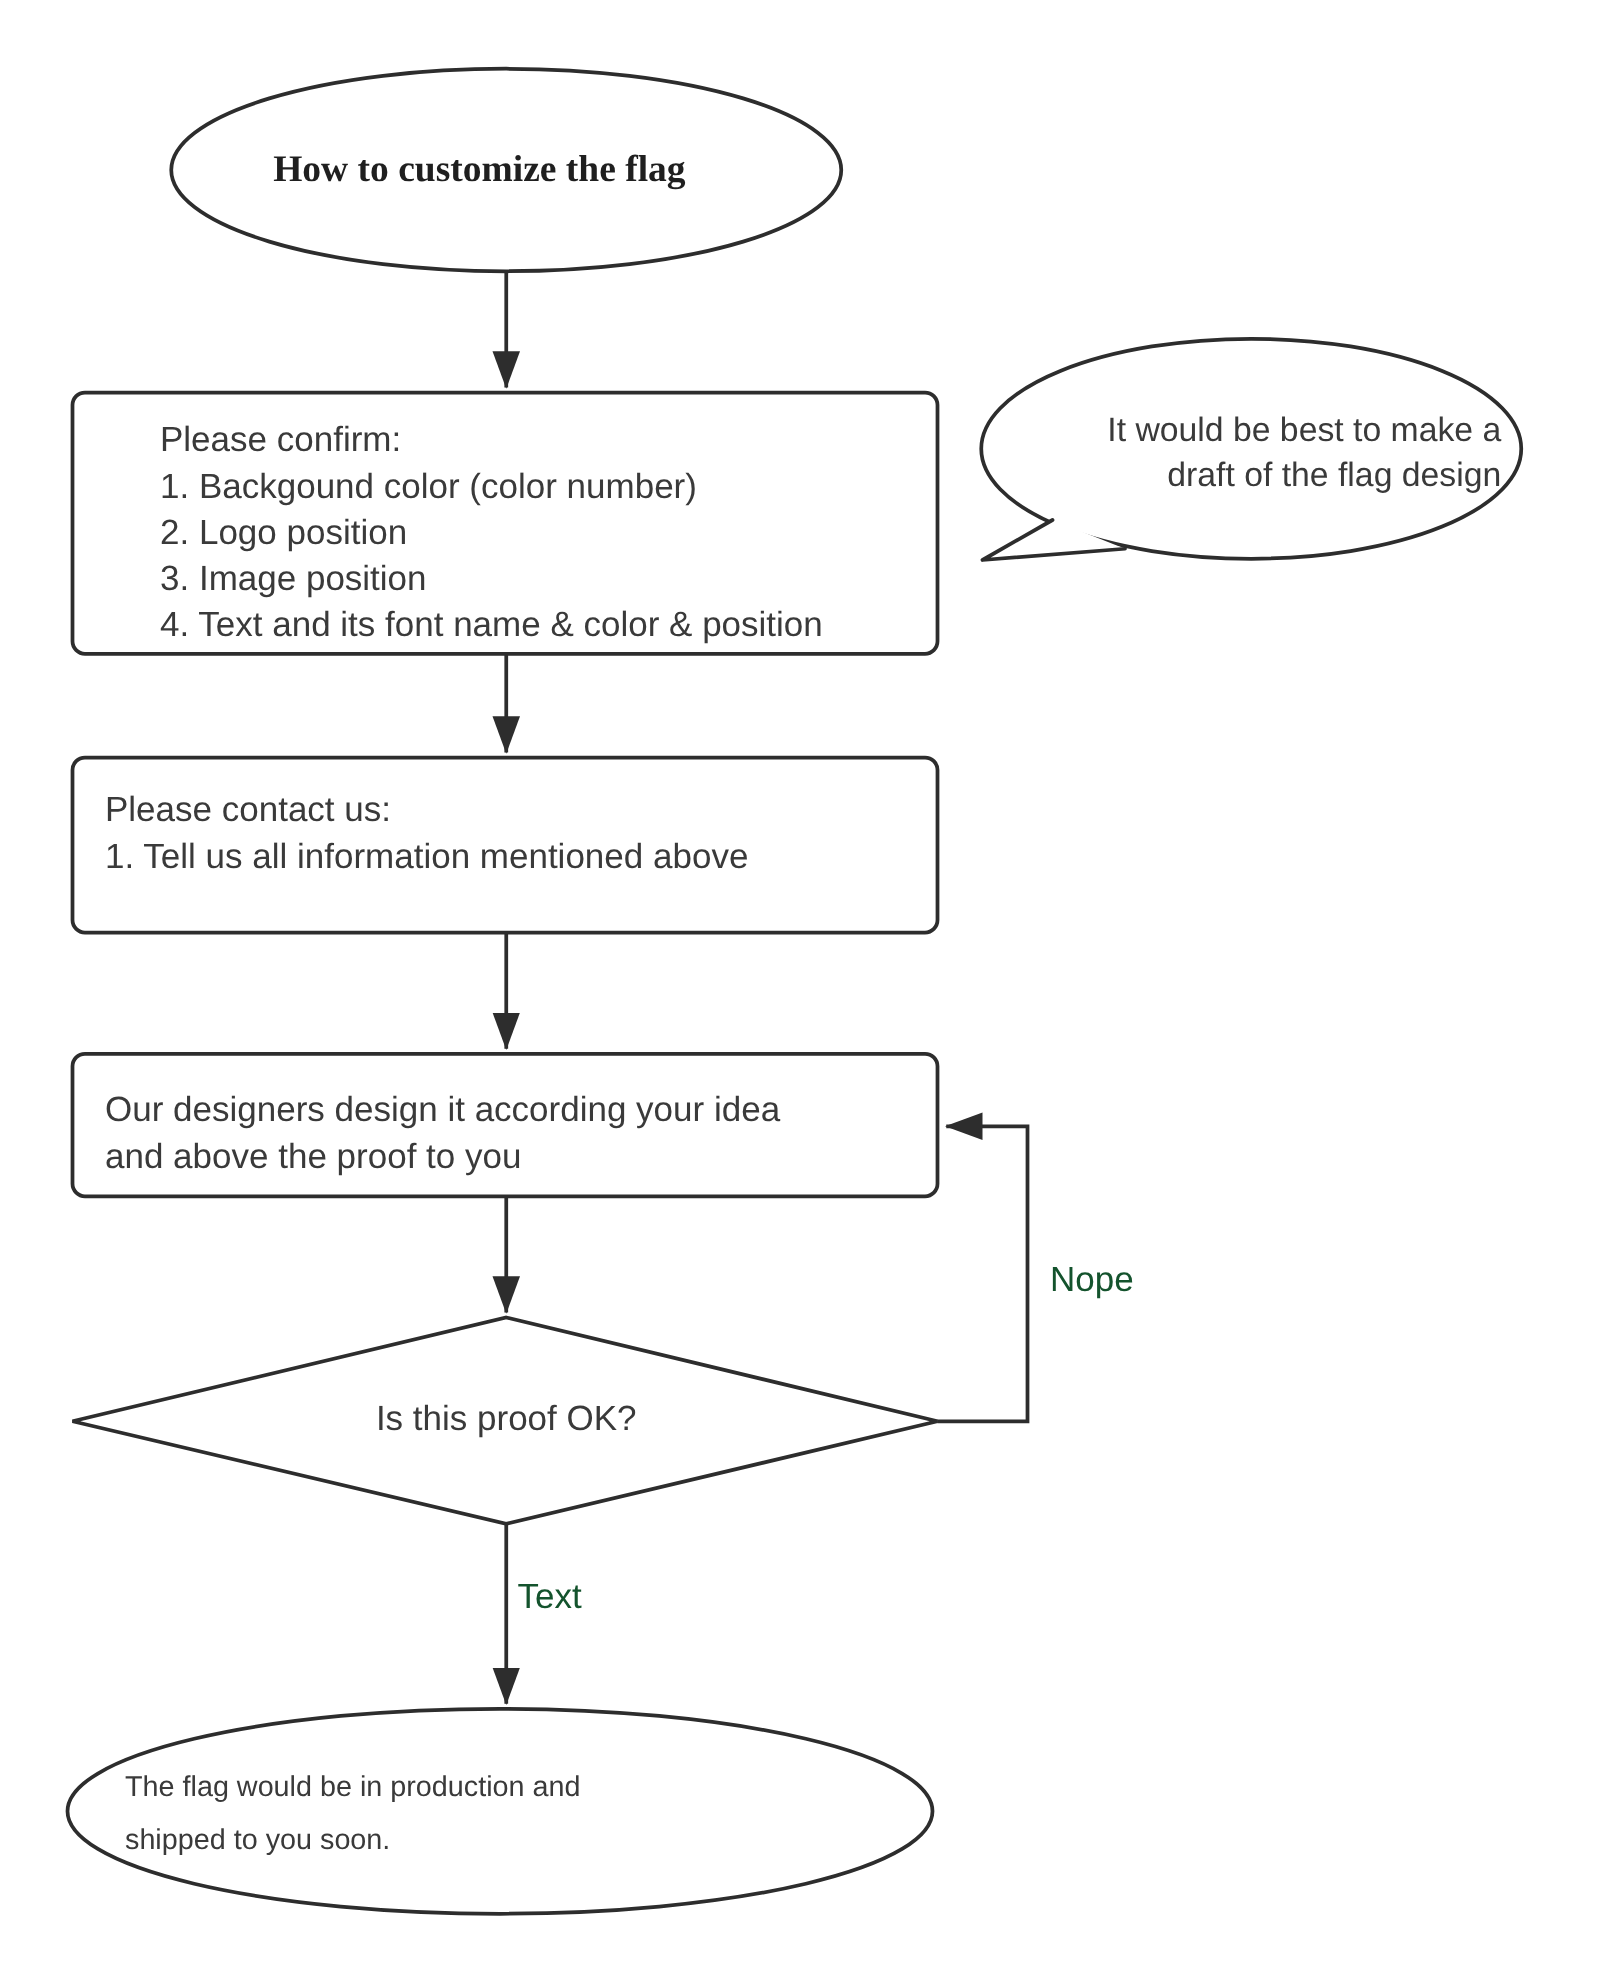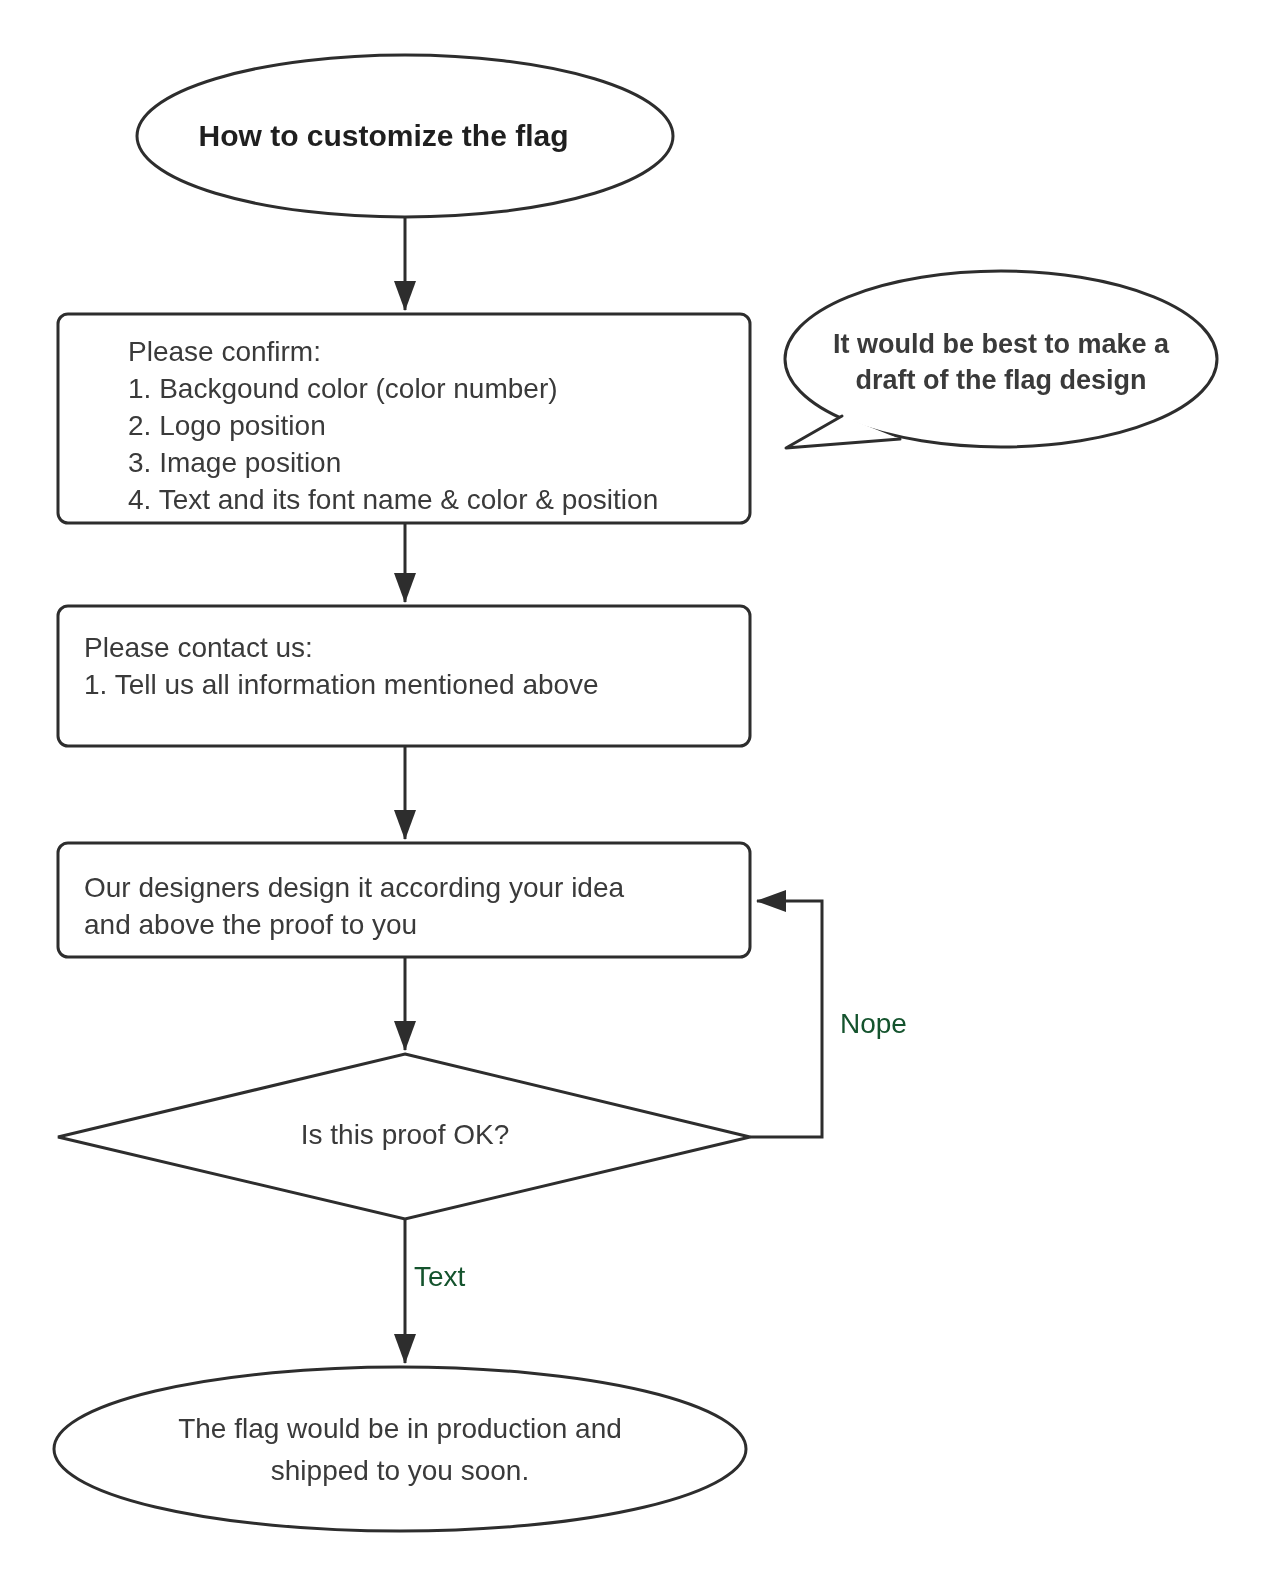--- a/index.html
+++ b/index.html
@@ -32,31 +32,29 @@
     color: #1f1f1f;
     text-align: center;
   }
   .box-text {
     font-size: 28px;
     line-height: 37px;
   }
   .bubble-text {
     font-size: 27px;
     line-height: 36px;
-    text-align: center;
-    font-weight: bold;
+    text-align: right;
   }
   .decision-text {
     font-size: 28px;
     text-align: center;
   }
   .end-text {
-    font-size: 28px;
+    font-size: 23px;
     line-height: 42px;
-    text-align: center;
   }
   .edge-label {
     font-size: 28px;
     color: #14532d;
   }
 </style>
 </head>
 <body>
 
 <div class="canvas">
@@ -82,21 +80,21 @@
     <rect x="58" y="843" width="692" height="114" rx="10" fill="#ffffff" stroke="#2d2d2d" stroke-width="3"></rect>
 
     <ellipse cx="1001" cy="359" rx="216" ry="88" fill="#ffffff" stroke="#2d2d2d" stroke-width="3"></ellipse>
     <path d="M 842 416 L 786 448 L 900 439" fill="#ffffff" stroke="#2d2d2d" stroke-width="3" stroke-linejoin="round" stroke-linecap="round"></path>
 
     <polygon points="405,1054 750,1137 405,1219 58,1137" fill="#ffffff" stroke="#2d2d2d" stroke-width="3" stroke-linejoin="miter"></polygon>
 
     <ellipse cx="400" cy="1449" rx="346" ry="82" fill="#ffffff" stroke="#2d2d2d" stroke-width="3"></ellipse>
   </svg>
 
-  <div class="txt node-title" style="left:137px; top:119px; width:493px;">How to customize the flag</div>
+  <div class="txt node-title" style="left:137px; top:119px; width:493px;font-family:Liberation Serif, serif;">How to customize the flag</div>
 
   <div class="txt box-text" style="left:84px; top:333px;margin-left:44px;">
     <div>Please confirm:</div>
     <div>1. Backgound color (color number)</div>
     <div>2. Logo position</div>
     <div>3. Image position</div>
     <div>4. Text and its font name &amp; color &amp; position</div>
   </div>
 
   <div class="txt bubble-text" style="left:801px; top:326px; width:400px;">

